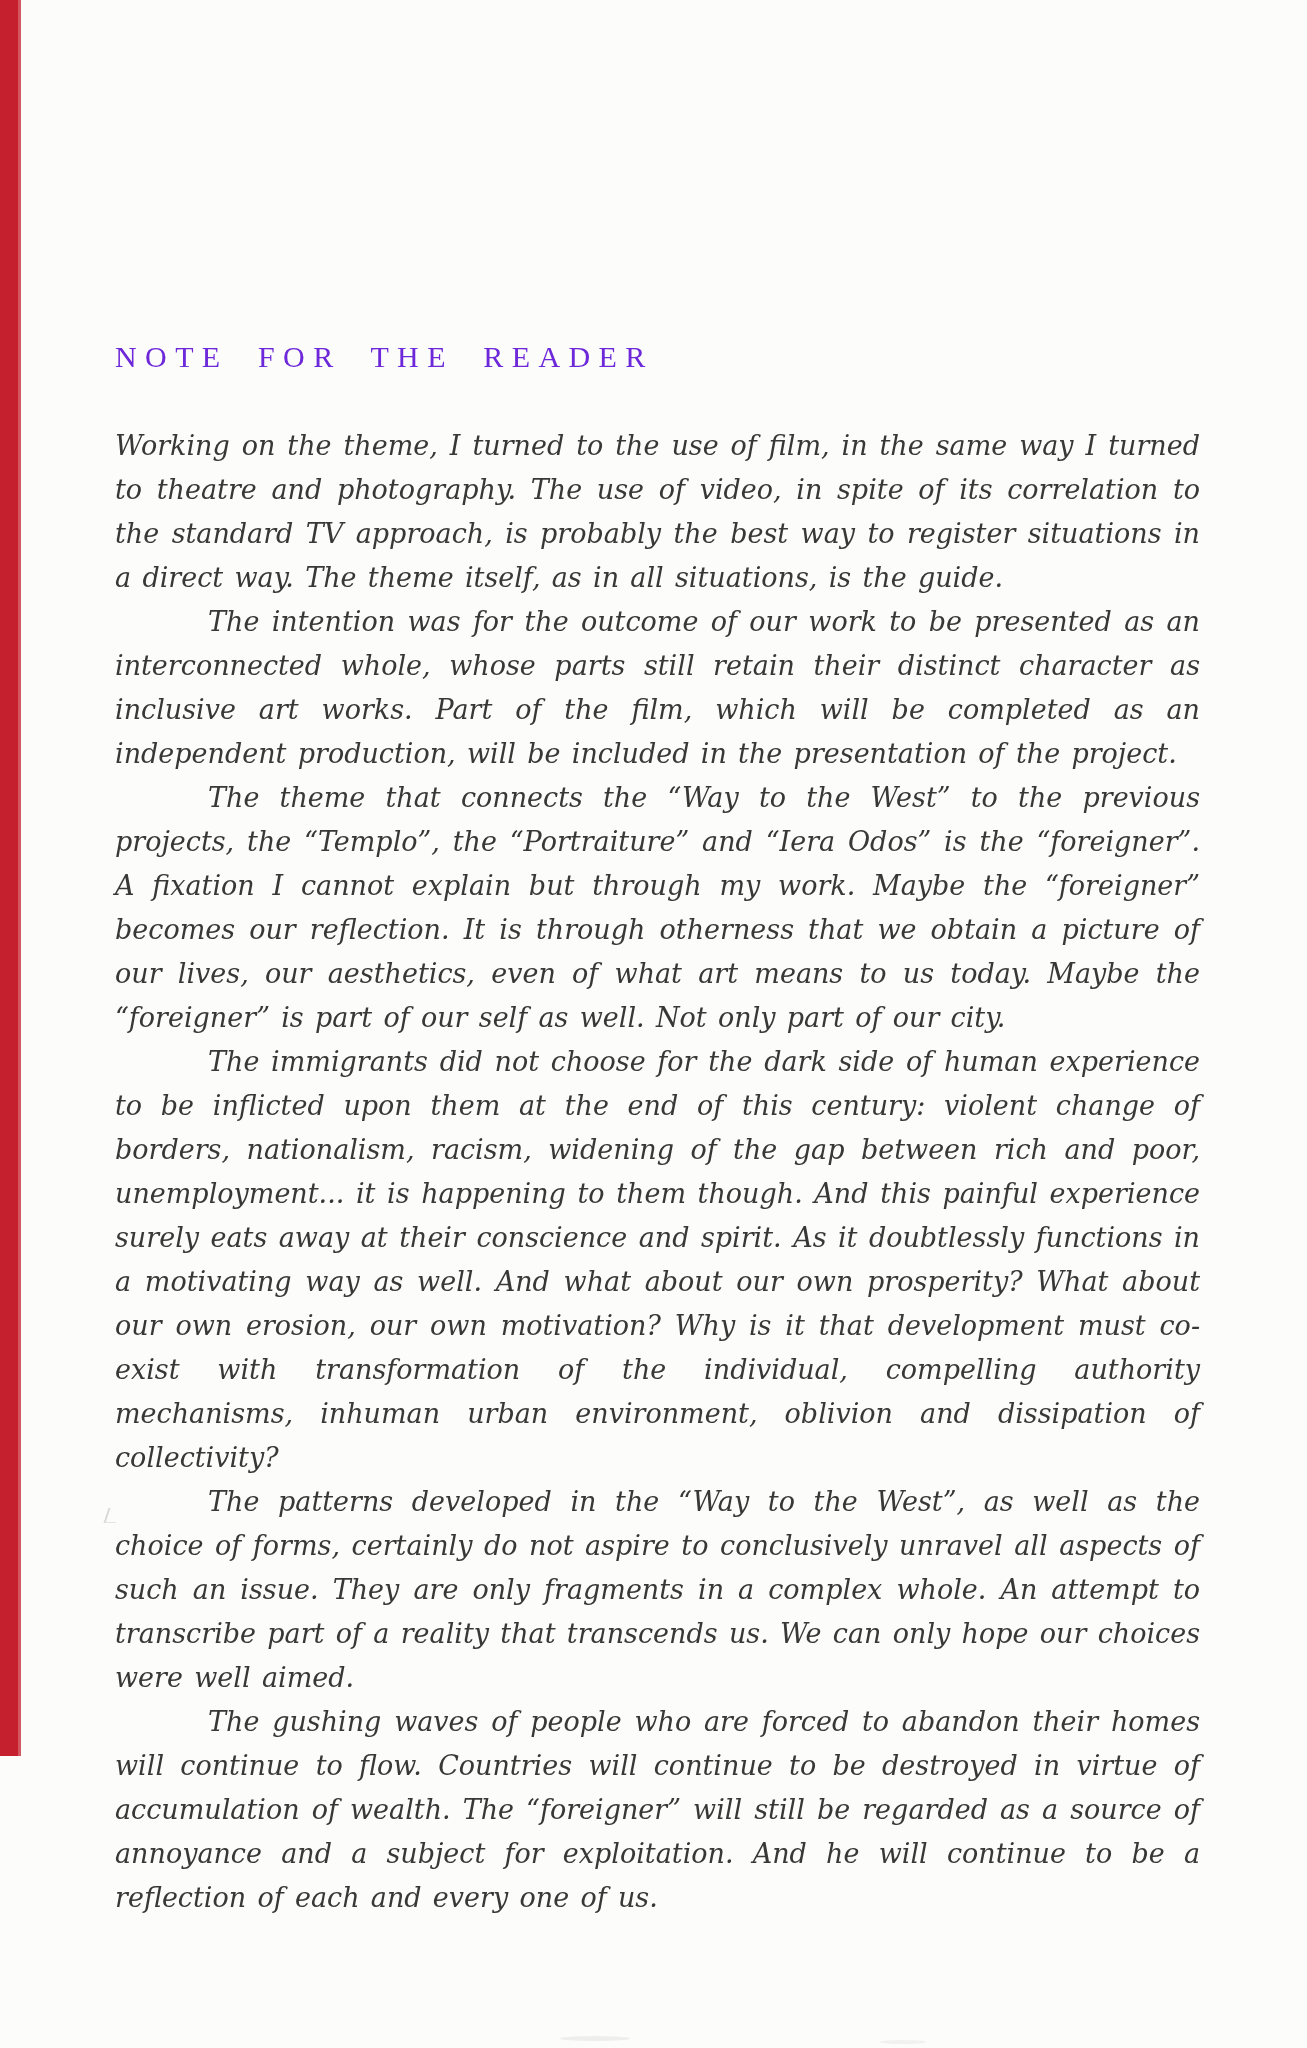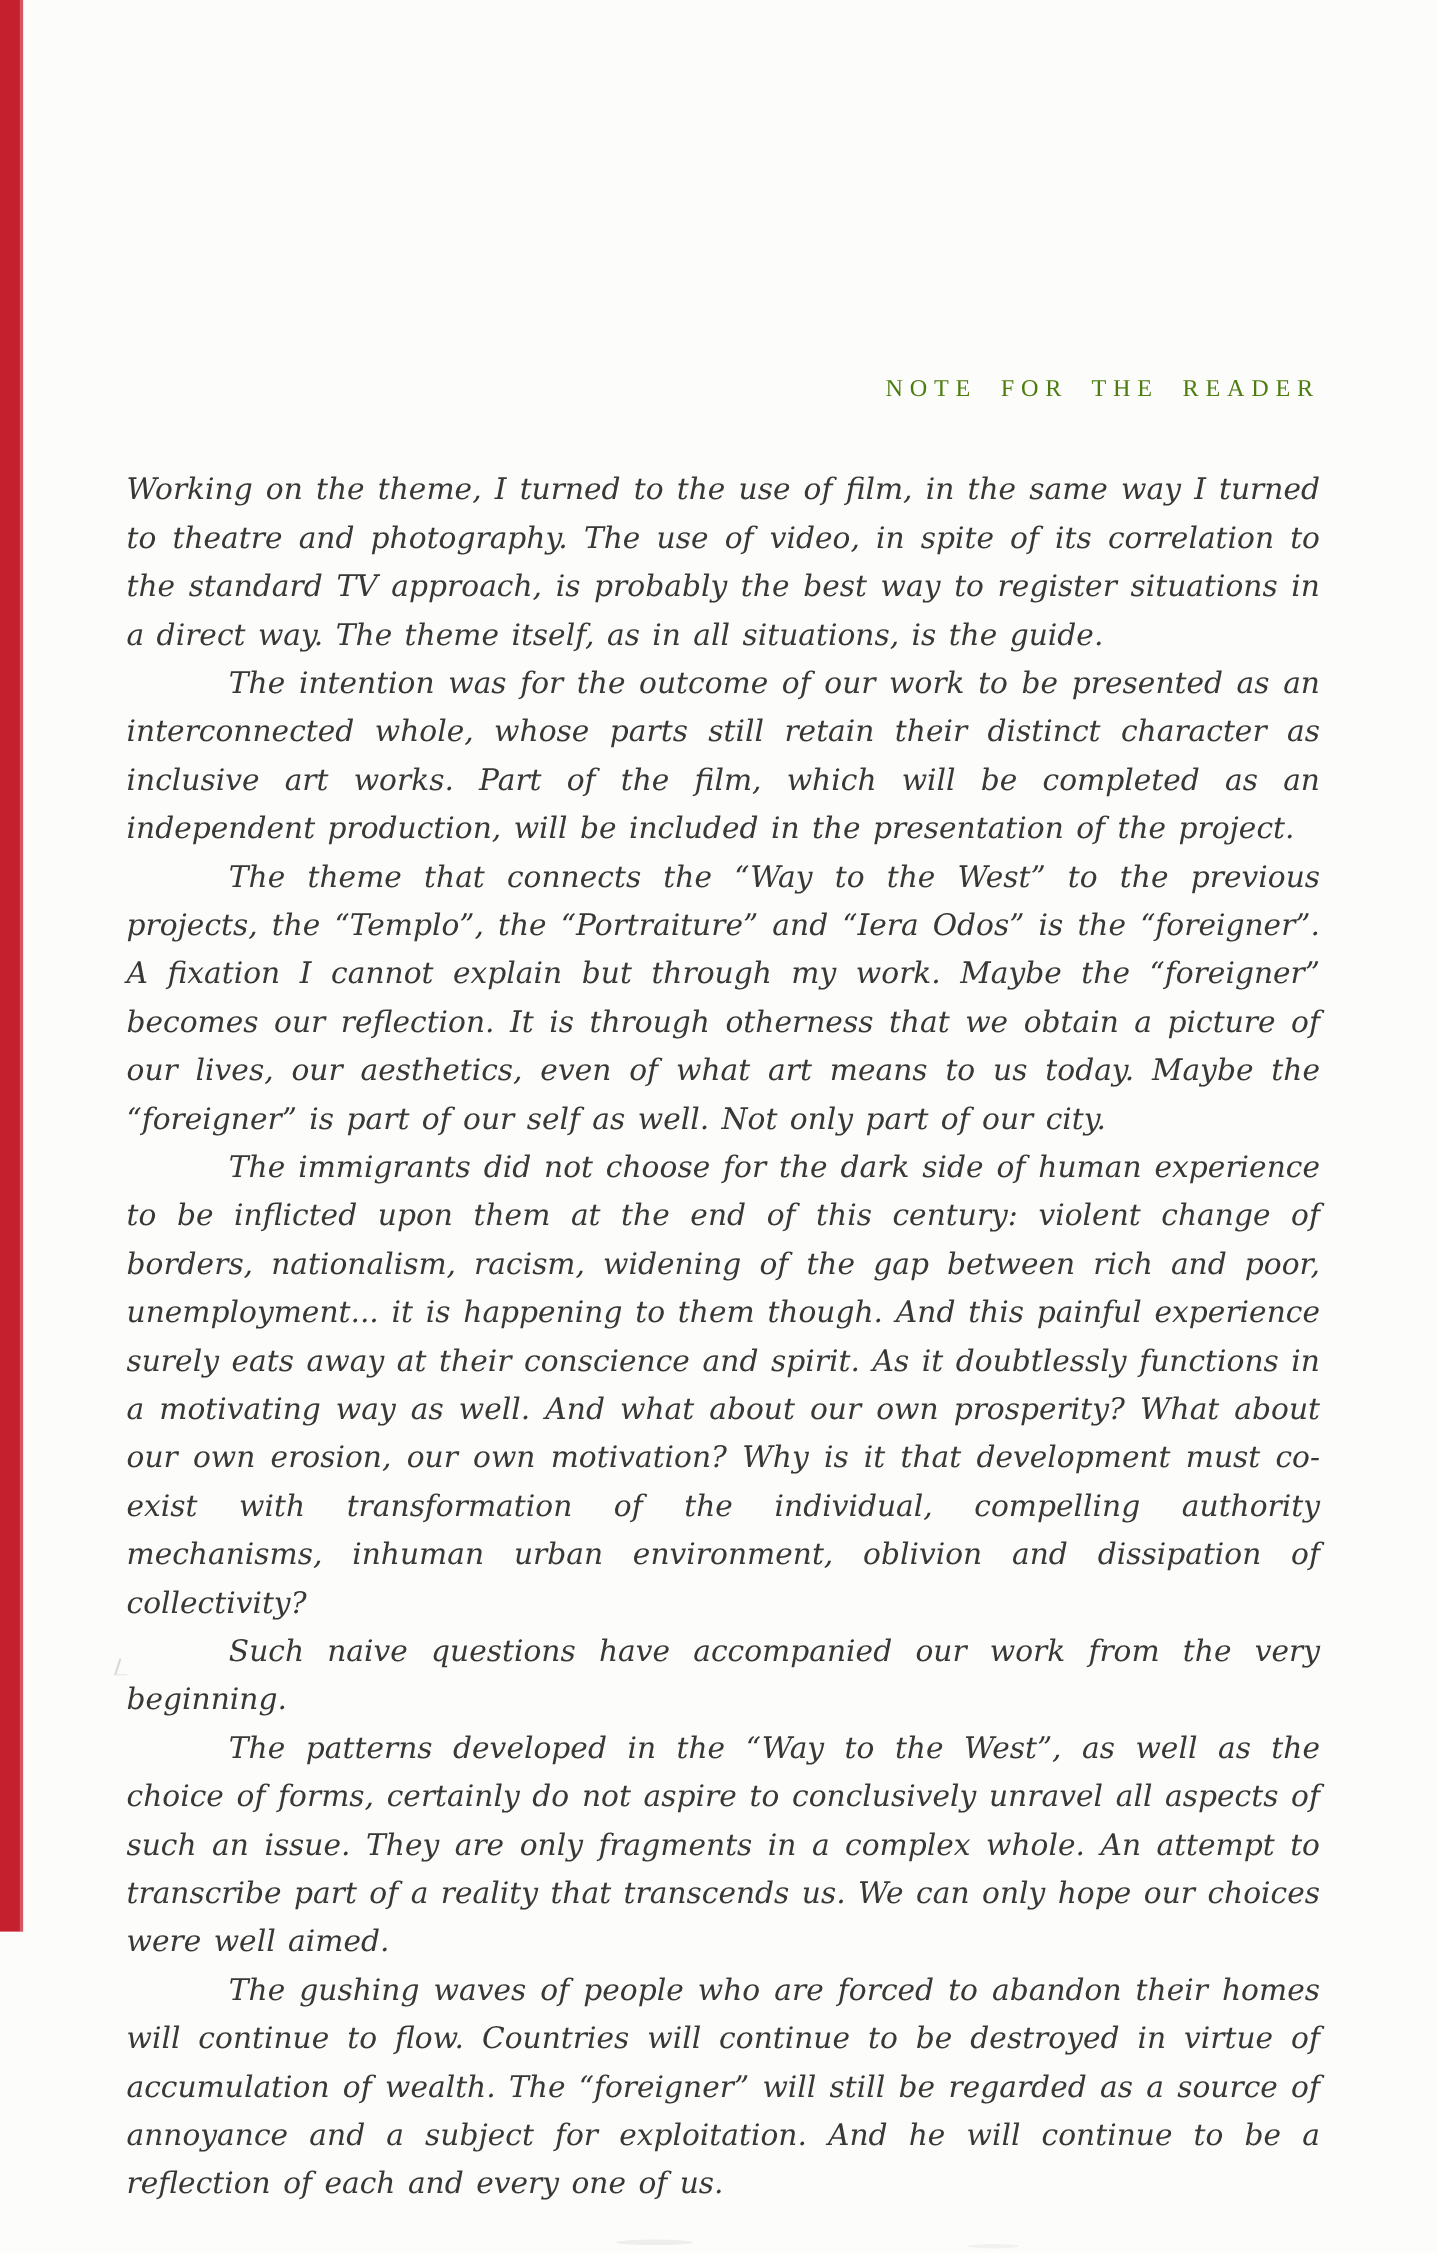--- a/index.html
+++ b/index.html
@@ -32,27 +32,27 @@
     width: 3px;
     height: 100%;
     background: rgba(255,255,255,0.25);
   }
   .heading {
     position: absolute;
     left: 115px;
     top: 340px;
     width: 1085px;
     margin: 0;
-    text-align: right;
+    text-align: left;
     font-family: "Liberation Serif", serif;
     font-weight: 400;
-    font-size: 22px;
+    font-size: 30px;
     letter-spacing: 0.28em;
     word-spacing: 0.45em;
-    color: #4d7c0f;
+    color: #6d28d9;
     white-space: nowrap;
   }
   .body-text {
     position: absolute;
     left: 115px;
     top: 424px;
     width: 1085px;
     color: #383838;
     font-family: "DejaVu Serif", serif;
     font-style: italic;
@@ -105,21 +105,20 @@
 
   <div class="spine" style="background-color: rgb(197, 32, 46);"></div>
 
   <h1 class="heading">NOTE FOR THE READER</h1>
 
   <div class="body-text">
     <p>Working on the theme, I turned to the use of film, in the same way I turned to theatre and photography. The use of video, in spite of its correlation to the standard TV approach, is probably the best way to register situations in a direct way. The theme itself, as in all situations, is the guide.</p>
     <p>The intention was for the outcome of our work to be presented as an interconnected whole, whose parts still retain their distinct character as inclusive art works. Part of the film, which will be completed as an independent production, will be included in the presentation of the project.</p>
     <p>The theme that connects the “Way to the West” to the previous projects, the “Templo”, the “Portraiture” and “Iera Odos” is the “foreigner”. A fixation I cannot explain but through my work. Maybe the “foreigner” becomes our reflection. It is through otherness that we obtain a picture of our lives, our aesthetics, even of what art means to us today. Maybe the “foreigner” is part of our self as well. Not only part of our city.</p>
     <p>The immigrants did not choose for the dark side of human experience to be inflicted upon them at the end of this century: violent change of borders, nationalism, racism, widening of the gap between rich and poor, unemployment... it is happening to them though. And this painful experience surely eats away at their conscience and spirit. As it doubtlessly functions in a motivating way as well. And what about our own prosperity? What about our own erosion, our own motivation? Why is it that development must co-exist with transformation of the individual, compelling authority mechanisms, inhuman urban environment, oblivion and dissipation of collectivity?</p>
-    <p>Such naive questions have accompanied our work from the very beginning.</p>
     <p>The patterns developed in the “Way to the West”, as well as the choice of forms, certainly do not aspire to conclusively unravel all aspects of such an issue. They are only fragments in a complex whole. An attempt to transcribe part of a reality that transcends us. We can only hope our choices were well aimed.</p>
     <p>The gushing waves of people who are forced to abandon their homes will continue to flow. Countries will continue to be destroyed in virtue of accumulation of wealth. The “foreigner” will still be regarded as a source of annoyance and a subject for exploitation. And he will continue to be a reflection of each and every one of us.</p>
 
   </div>
 
   <div class="tick"></div>
   <div class="smudge-a"></div>
   <div class="smudge-b"></div>
 
 </div>

